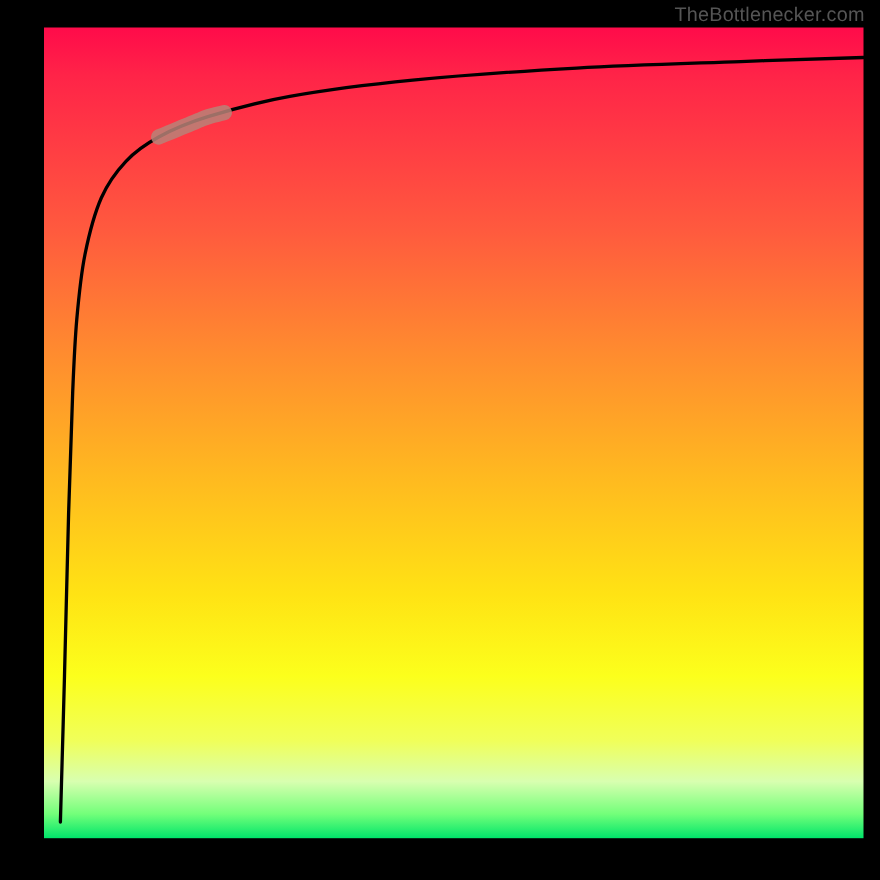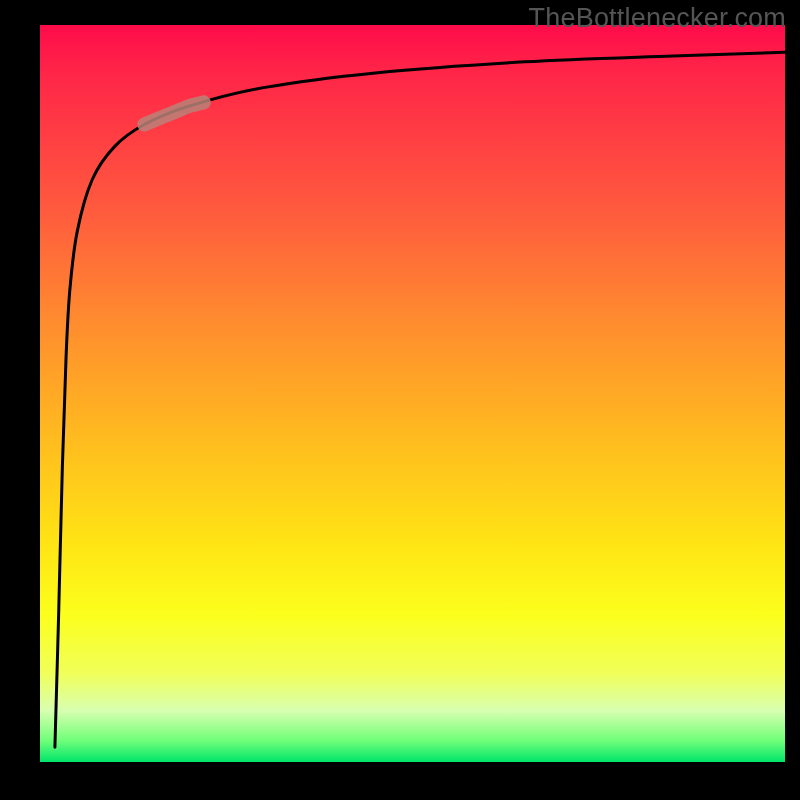--- a/index.html
+++ b/index.html
@@ -43,21 +43,21 @@
     top: 25px;
     width: 745px;
     height: 737px;
     overflow: visible;
   }
   .watermark {
     position: absolute;
     top: 3px;
     right: 14px;
     color: #555;
-    font-size: 27px;
+    font-size: 18px;
     font-weight: 500;
     letter-spacing: 0.2px;
     user-select: none;
   }
 </style>
 </head>
 <body>
 
 <div class="stage">
 

